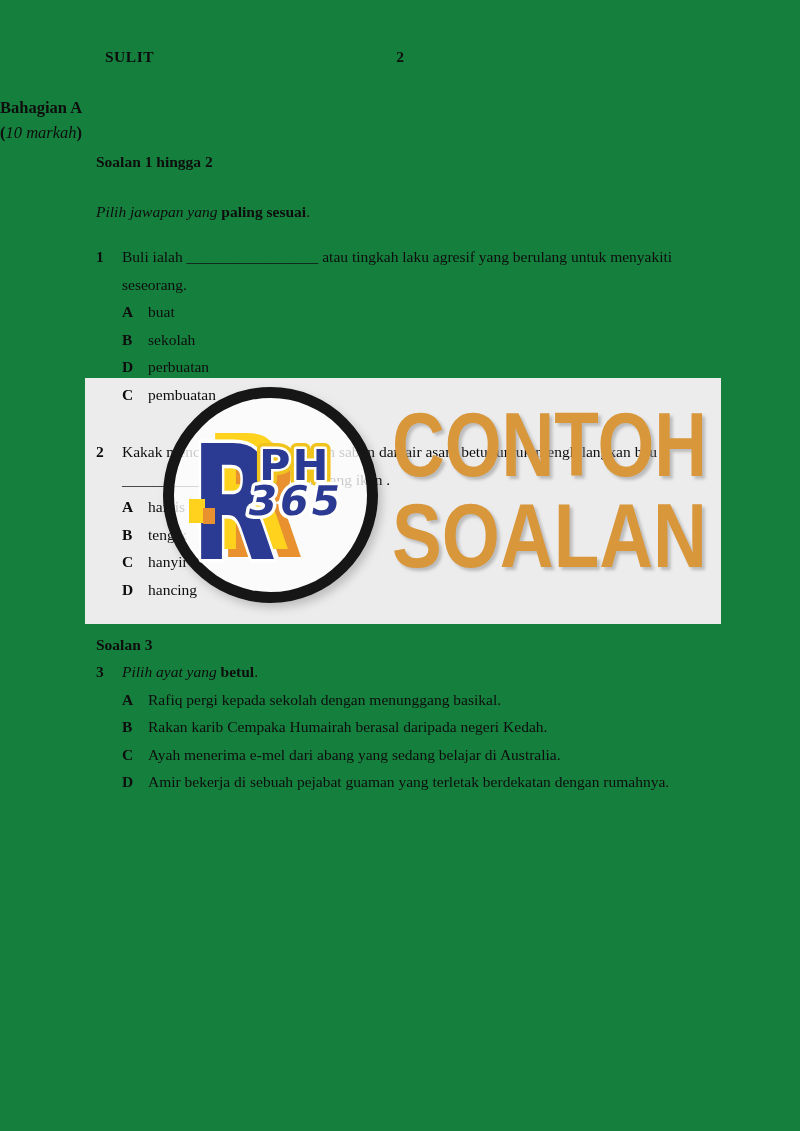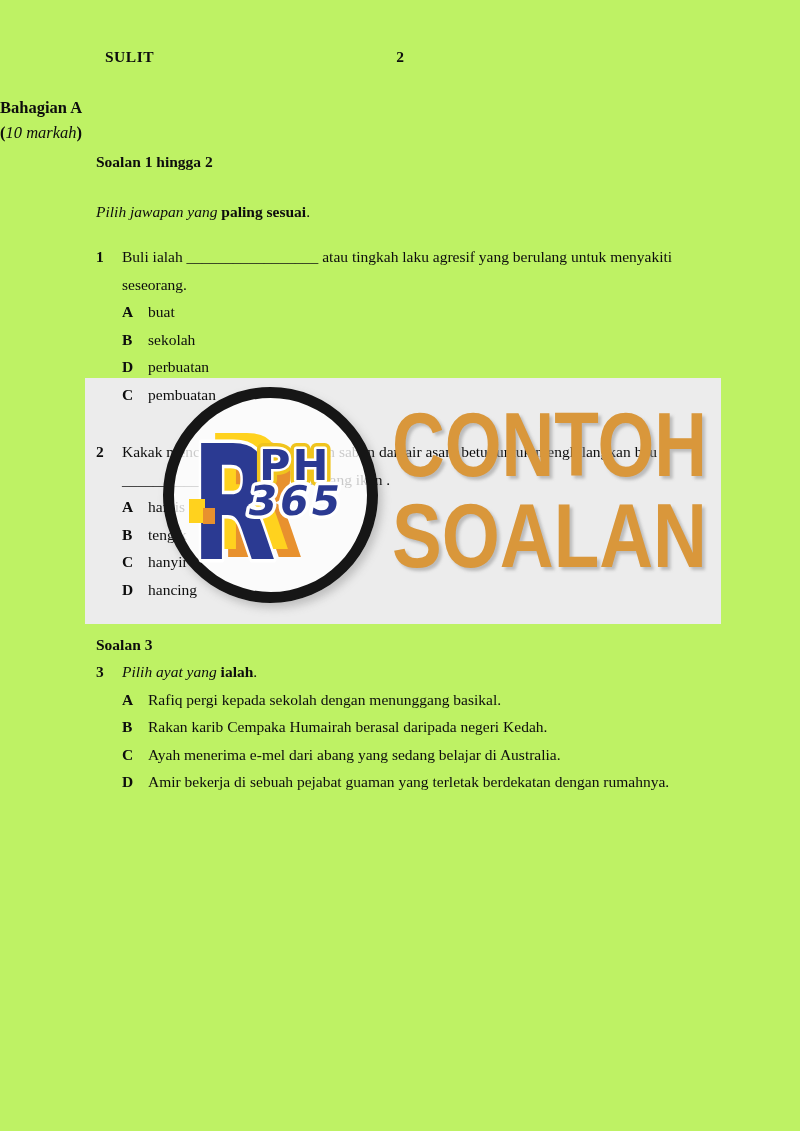--- a/index.html
+++ b/index.html
@@ -1,17 +1,17 @@
 <!DOCTYPE html>
 <html><head>
 <meta charset="utf-8">
 <style>
   html,body{margin:0;padding:0;background:#fff;}
   .page{
-    position:relative;width:800px;height:1131px;background:#bef264;overflow:hidden;
+    position:relative;width:800px;height:1131px;background:#15803d;overflow:hidden;
     font-family:"Liberation Serif",serif;font-size:15.5px;color:#0d0d0d;
   }
   b,.b{font-weight:bold;}
   .it{font-style:italic;}
 
   
   .sulit{position:absolute;left:105px;top:48px;font-weight:bold;letter-spacing:.5px;}
   .pgnum{position:absolute;left:0;top:48px;width:800px;text-align:center;font-weight:bold;}
 
   
@@ -85,21 +85,21 @@
         <div><span class="optletter">A</span><span>hamis</span></div>
         <div><span class="optletter">B</span><span>tengik</span></div>
         <div><span class="optletter">C</span><span>hanyir</span></div>
         <div><span class="optletter">D</span><span>hancing</span></div>
       </div>
     </div>
 
     <div class="block b" style="top:631px;">Soalan 3</div>
     <div class="block" style="top:658px;">
       <span class="qnum">3</span><div class="qbody">
-        <div><span class="it">Pilih ayat yang</span> <b>ialah</b><span>.</span></div>
+        <div><span class="it">Pilih ayat yang</span> <b>betul</b><span>.</span></div>
         <div><span class="optletter">A</span><span>Rafiq pergi kepada sekolah dengan menunggang basikal.</span></div>
         <div><span class="optletter">B</span><span>Rakan karib Cempaka Humairah berasal daripada negeri Kedah.</span></div>
         <div><span class="optletter">C</span><span>Ayah menerima e-mel dari abang yang sedang belajar di Australia.</span></div>
         <div><span class="optletter">D</span><span>Amir bekerja di sebuah pejabat guaman yang terletak berdekatan dengan rumahnya.</span></div>
       </div>
     </div>
 
   </div>
 
   <svg class="wm-stamp" width="334" height="180">

